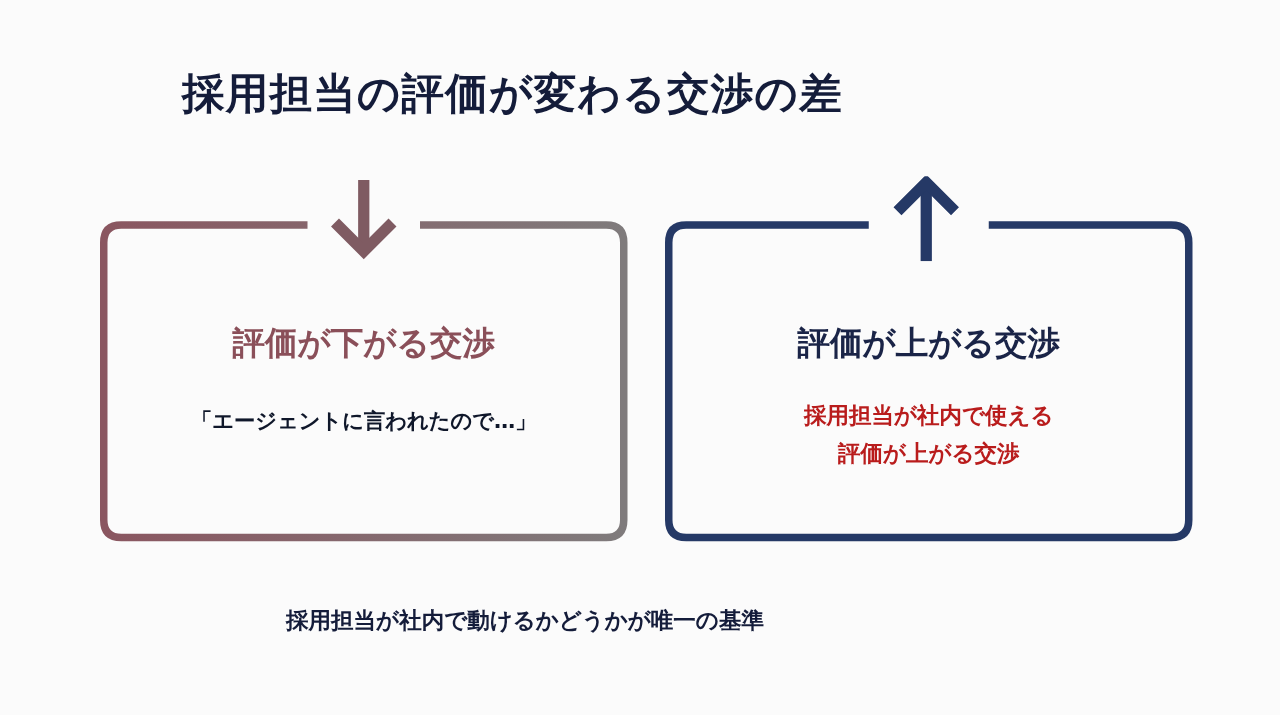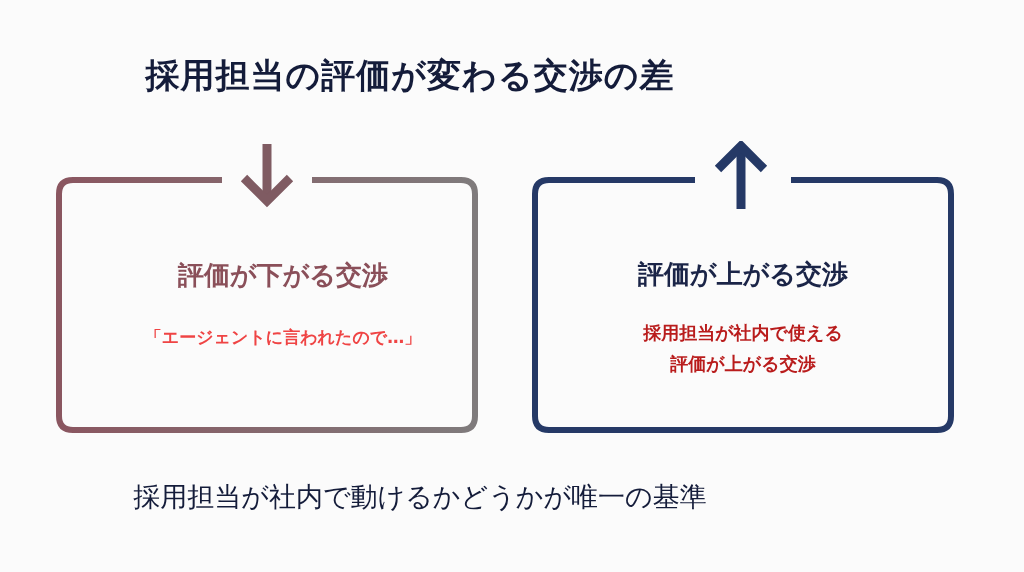--- a/index.html
+++ b/index.html
@@ -36,21 +36,21 @@
       height: 256px;
     }
     .panel svg.frame {
       position: absolute;
       left: 0;
       top: -40px;
       width: 422px;
       height: 296px;
       overflow: visible;
     }
-    .panel-left { left: 56px; padding-left: 32px; }
+    .panel-left { left: 80px; }
     .panel-right { left: 532px; }
     .panel-heading {
       position: absolute;
       left: 0;
       width: 100%;
       text-align: center;
       font-size: 26px;
       font-weight: bold;
       line-height: 36px;
     }
@@ -58,30 +58,30 @@
     .panel-right .panel-heading { top: 80px; color: #1a2447; font-family: Liberation Serif, serif; }
     .panel-body {
       position: absolute;
       left: 0;
       width: 100%;
       text-align: center;
       font-size: 18px;
       font-weight: bold;
       line-height: 31px;
     }
-    .panel-left .panel-body { top: 145px; color: #ef4444; font-size: 17px; }
+    .panel-left .panel-body { top: 145px; color: #0f172a; font-size: 17px; }
     .panel-right .panel-body { top: 140px; color: #b91c1c; }
     .footer {
       position: absolute;
       left: 0;
       top: 475px;
       width: 840px;
       text-align: center;
-      font-size: 27px;
-      font-weight: normal;
+      font-size: 18px;
+      font-weight: bold;
       color: #141c3a;
       line-height: 44px;
     }
   </style>
 </head>
 <body>
 
 <div class="stage">
 
   <div class="title">採用担当の評価が変わる交渉の差</div>

